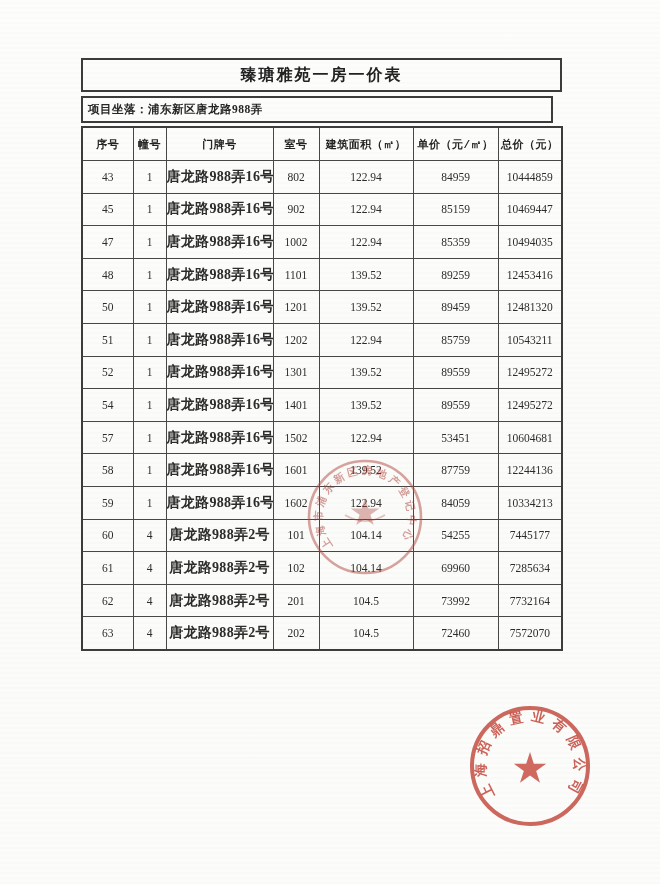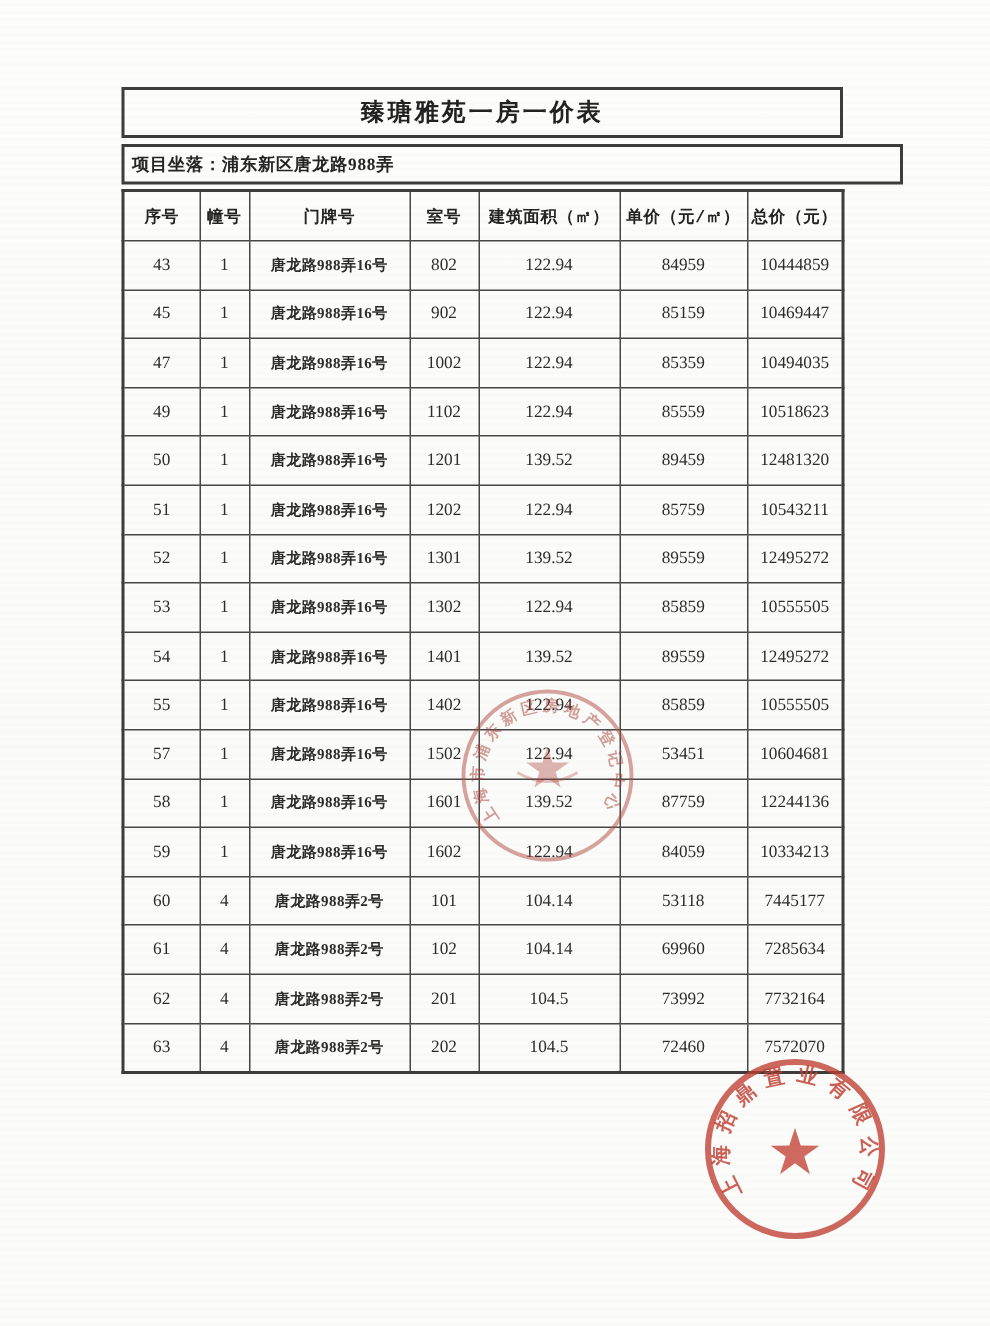--- a/index.html
+++ b/index.html
@@ -17,21 +17,21 @@
     content:"";position:absolute;inset:0;pointer-events:none;
     background:repeating-linear-gradient(0deg,rgba(120,120,120,0.02) 0 2px,transparent 2px 5px);
   }
   .title-box{
     position:absolute;left:81px;top:58px;width:481px;height:34px;
     border:2px solid #3c3c3c;box-sizing:border-box;
     display:flex;align-items:center;justify-content:center;
     font-size:16px;font-weight:700;letter-spacing:2px;color:#222;text-align:right;
   }
   .loc-box{
-    position:absolute;left:81px;top:96px;width:521px;height:27px;
+    position:absolute;left:81px;top:96px;width:472px;height:27px;
     border:2px solid #3c3c3c;box-sizing:border-box;
     display:flex;align-items:center;
     font-size:11.5px;font-weight:700;color:#252525;
     padding-left:5px;letter-spacing:0.5px;
   }
   table.main{
     position:absolute;left:81px;top:126px;width:481px;
     border-collapse:collapse;table-layout:fixed;
     border:2px solid #3c3c3c;
   }
@@ -39,21 +39,21 @@
     border:1px solid #474747;
     text-align:center;vertical-align:middle;
     padding:0;overflow:hidden;white-space:nowrap;
   }
   table.main th{
     height:32px;font-size:11px;font-weight:700;color:#242424;letter-spacing:0.5px;font-family:Liberation Mono, monospace;
   }
   table.main td{
     height:31.6px;font-size:11.5px;color:#2c2c2c;
   }
-  table.main td.addr{font-size:10px;font-weight:600;letter-spacing:0.3px;}
+  table.main td.addr{font-size:14px;font-weight:600;letter-spacing:0.3px;}
   .stamp{position:absolute;pointer-events:none;}
   .stamp1{left:300px;top:452px;filter:blur(0.4px);}
   .stamp2{left:462px;top:698px;filter:blur(0.3px);}
 </style>
 </head>
 <body>
 
 <div class="page">
 
   <div class="title-box">臻瑭雅苑一房一价表</div>
@@ -103,27 +103,27 @@
         <tr>
           <td>47</td>
           <td>1</td>
           <td class="addr">唐龙路988弄16号</td>
           <td>1002</td>
           <td>122.94</td>
           <td>85359</td>
           <td>10494035</td>
         </tr>
         <tr>
-          <td>49</td>
-          <td>1</td>
-          <td class="addr">唐龙路988弄16号</td>
-          <td>1102</td>
-          <td>122.94</td>
-          <td>85559</td>
-          <td>10518623</td>
+          <td>48</td>
+          <td>1</td>
+          <td class="addr">唐龙路988弄16号</td>
+          <td>1101</td>
+          <td>139.52</td>
+          <td>89259</td>
+          <td>12453416</td>
         </tr>
         <tr>
           <td>50</td>
           <td>1</td>
           <td class="addr">唐龙路988弄16号</td>
           <td>1201</td>
           <td>139.52</td>
           <td>89459</td>
           <td>12481320</td>
         </tr>
@@ -139,47 +139,29 @@
         <tr>
           <td>52</td>
           <td>1</td>
           <td class="addr">唐龙路988弄16号</td>
           <td>1301</td>
           <td>139.52</td>
           <td>89559</td>
           <td>12495272</td>
         </tr>
         <tr>
-          <td>53</td>
-          <td>1</td>
-          <td class="addr">唐龙路988弄16号</td>
-          <td>1302</td>
-          <td>122.94</td>
-          <td>85859</td>
-          <td>10555505</td>
-        </tr>
-        <tr>
           <td>54</td>
           <td>1</td>
           <td class="addr">唐龙路988弄16号</td>
           <td>1401</td>
           <td>139.52</td>
           <td>89559</td>
           <td>12495272</td>
         </tr>
         <tr>
-          <td>55</td>
-          <td>1</td>
-          <td class="addr">唐龙路988弄16号</td>
-          <td>1402</td>
-          <td>122.94</td>
-          <td>85859</td>
-          <td>10555505</td>
-        </tr>
-        <tr>
           <td>57</td>
           <td>1</td>
           <td class="addr">唐龙路988弄16号</td>
           <td>1502</td>
           <td>122.94</td>
           <td>53451</td>
           <td>10604681</td>
         </tr>
         <tr>
           <td>58</td>
@@ -198,21 +180,21 @@
           <td>122.94</td>
           <td>84059</td>
           <td>10334213</td>
         </tr>
         <tr>
           <td>60</td>
           <td>4</td>
           <td class="addr">唐龙路988弄2号</td>
           <td>101</td>
           <td>104.14</td>
-          <td>53118</td>
+          <td>54255</td>
           <td>7445177</td>
         </tr>
         <tr>
           <td>61</td>
           <td>4</td>
           <td class="addr">唐龙路988弄2号</td>
           <td>102</td>
           <td>104.14</td>
           <td>69960</td>
           <td>7285634</td>

